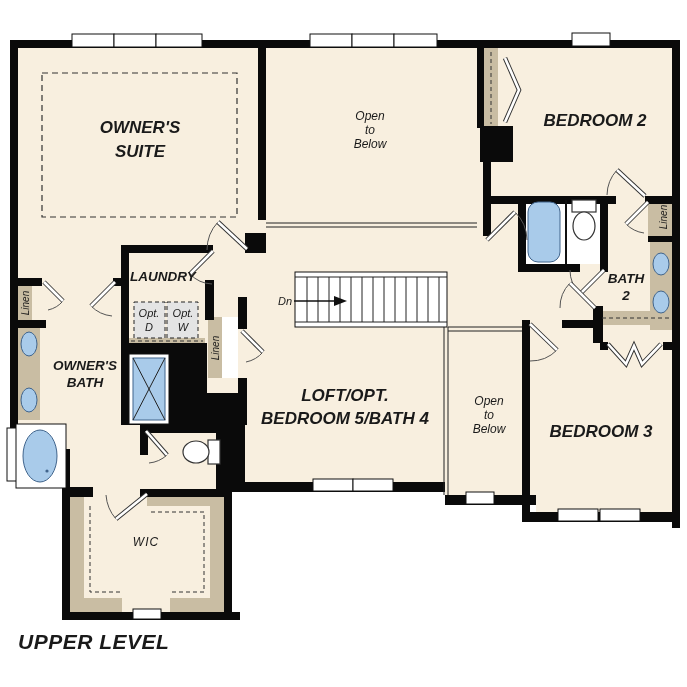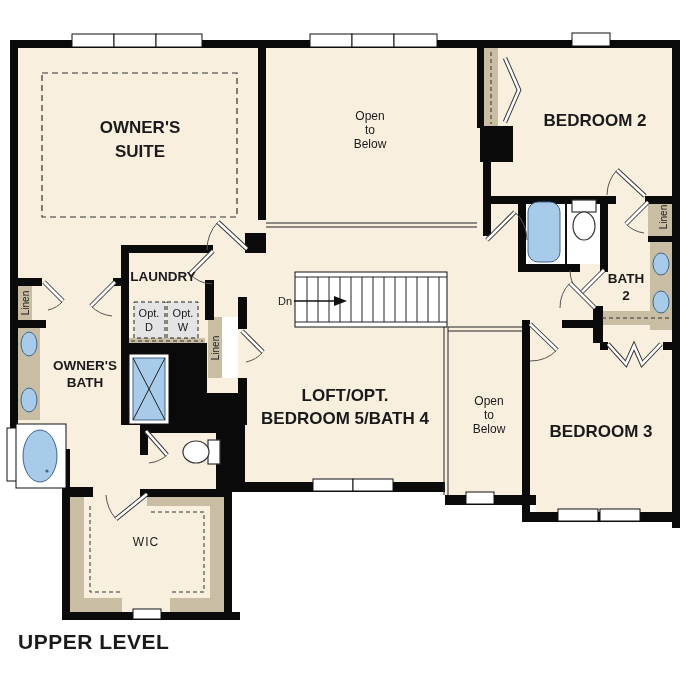--- a/index.html
+++ b/index.html
@@ -1,16 +1,16 @@
 <!DOCTYPE html>
 <html style="--page_bg: #ffffff; --floor: #f8efdf; --wall: #0a0a0a; --tan: #c9bda3; --fixture_blue: #a9cbea; --fixture_stroke: #40648c; --appliance_gray: #e4e4e4; --text: #1a1a1a;"><head>
 <meta charset="utf-8">
 <style>
   html,body{margin:0;padding:0;background:#fff;}
-  .stage{position:relative;width:687px;height:687px;background:var(--page_bg,#fff);font-family:"Liberation Sans",sans-serif;}
+  .stage{position:relative;width:687px;height:687px;background:var(--page_bg,#fff);font-family:"Liberation Sans",sans-serif;font-style:italic;}
   svg{display:block;}
   .wall{fill:var(--wall,#000);}
   .floor-poly{fill:var(--floor,#f8efdf);}
   .tan{fill:var(--tan,#c9bda3);}
   .whitebox{fill:#fff;stroke:#111;stroke-width:1;}
   .win{fill:#fff;stroke:#111;stroke-width:1;}
   .blue{fill:var(--fixture_blue,#a9cbea);stroke:var(--fixture_stroke,#40648c);stroke-width:1;}
   .gray{fill:var(--appliance_gray,#e4e4e4);stroke:#222;stroke-width:1;stroke-dasharray:4 3;}
   .thin{stroke:#222;stroke-width:1;fill:none;}
   .fix{stroke:#333;stroke-width:1.2;fill:#fff;}

